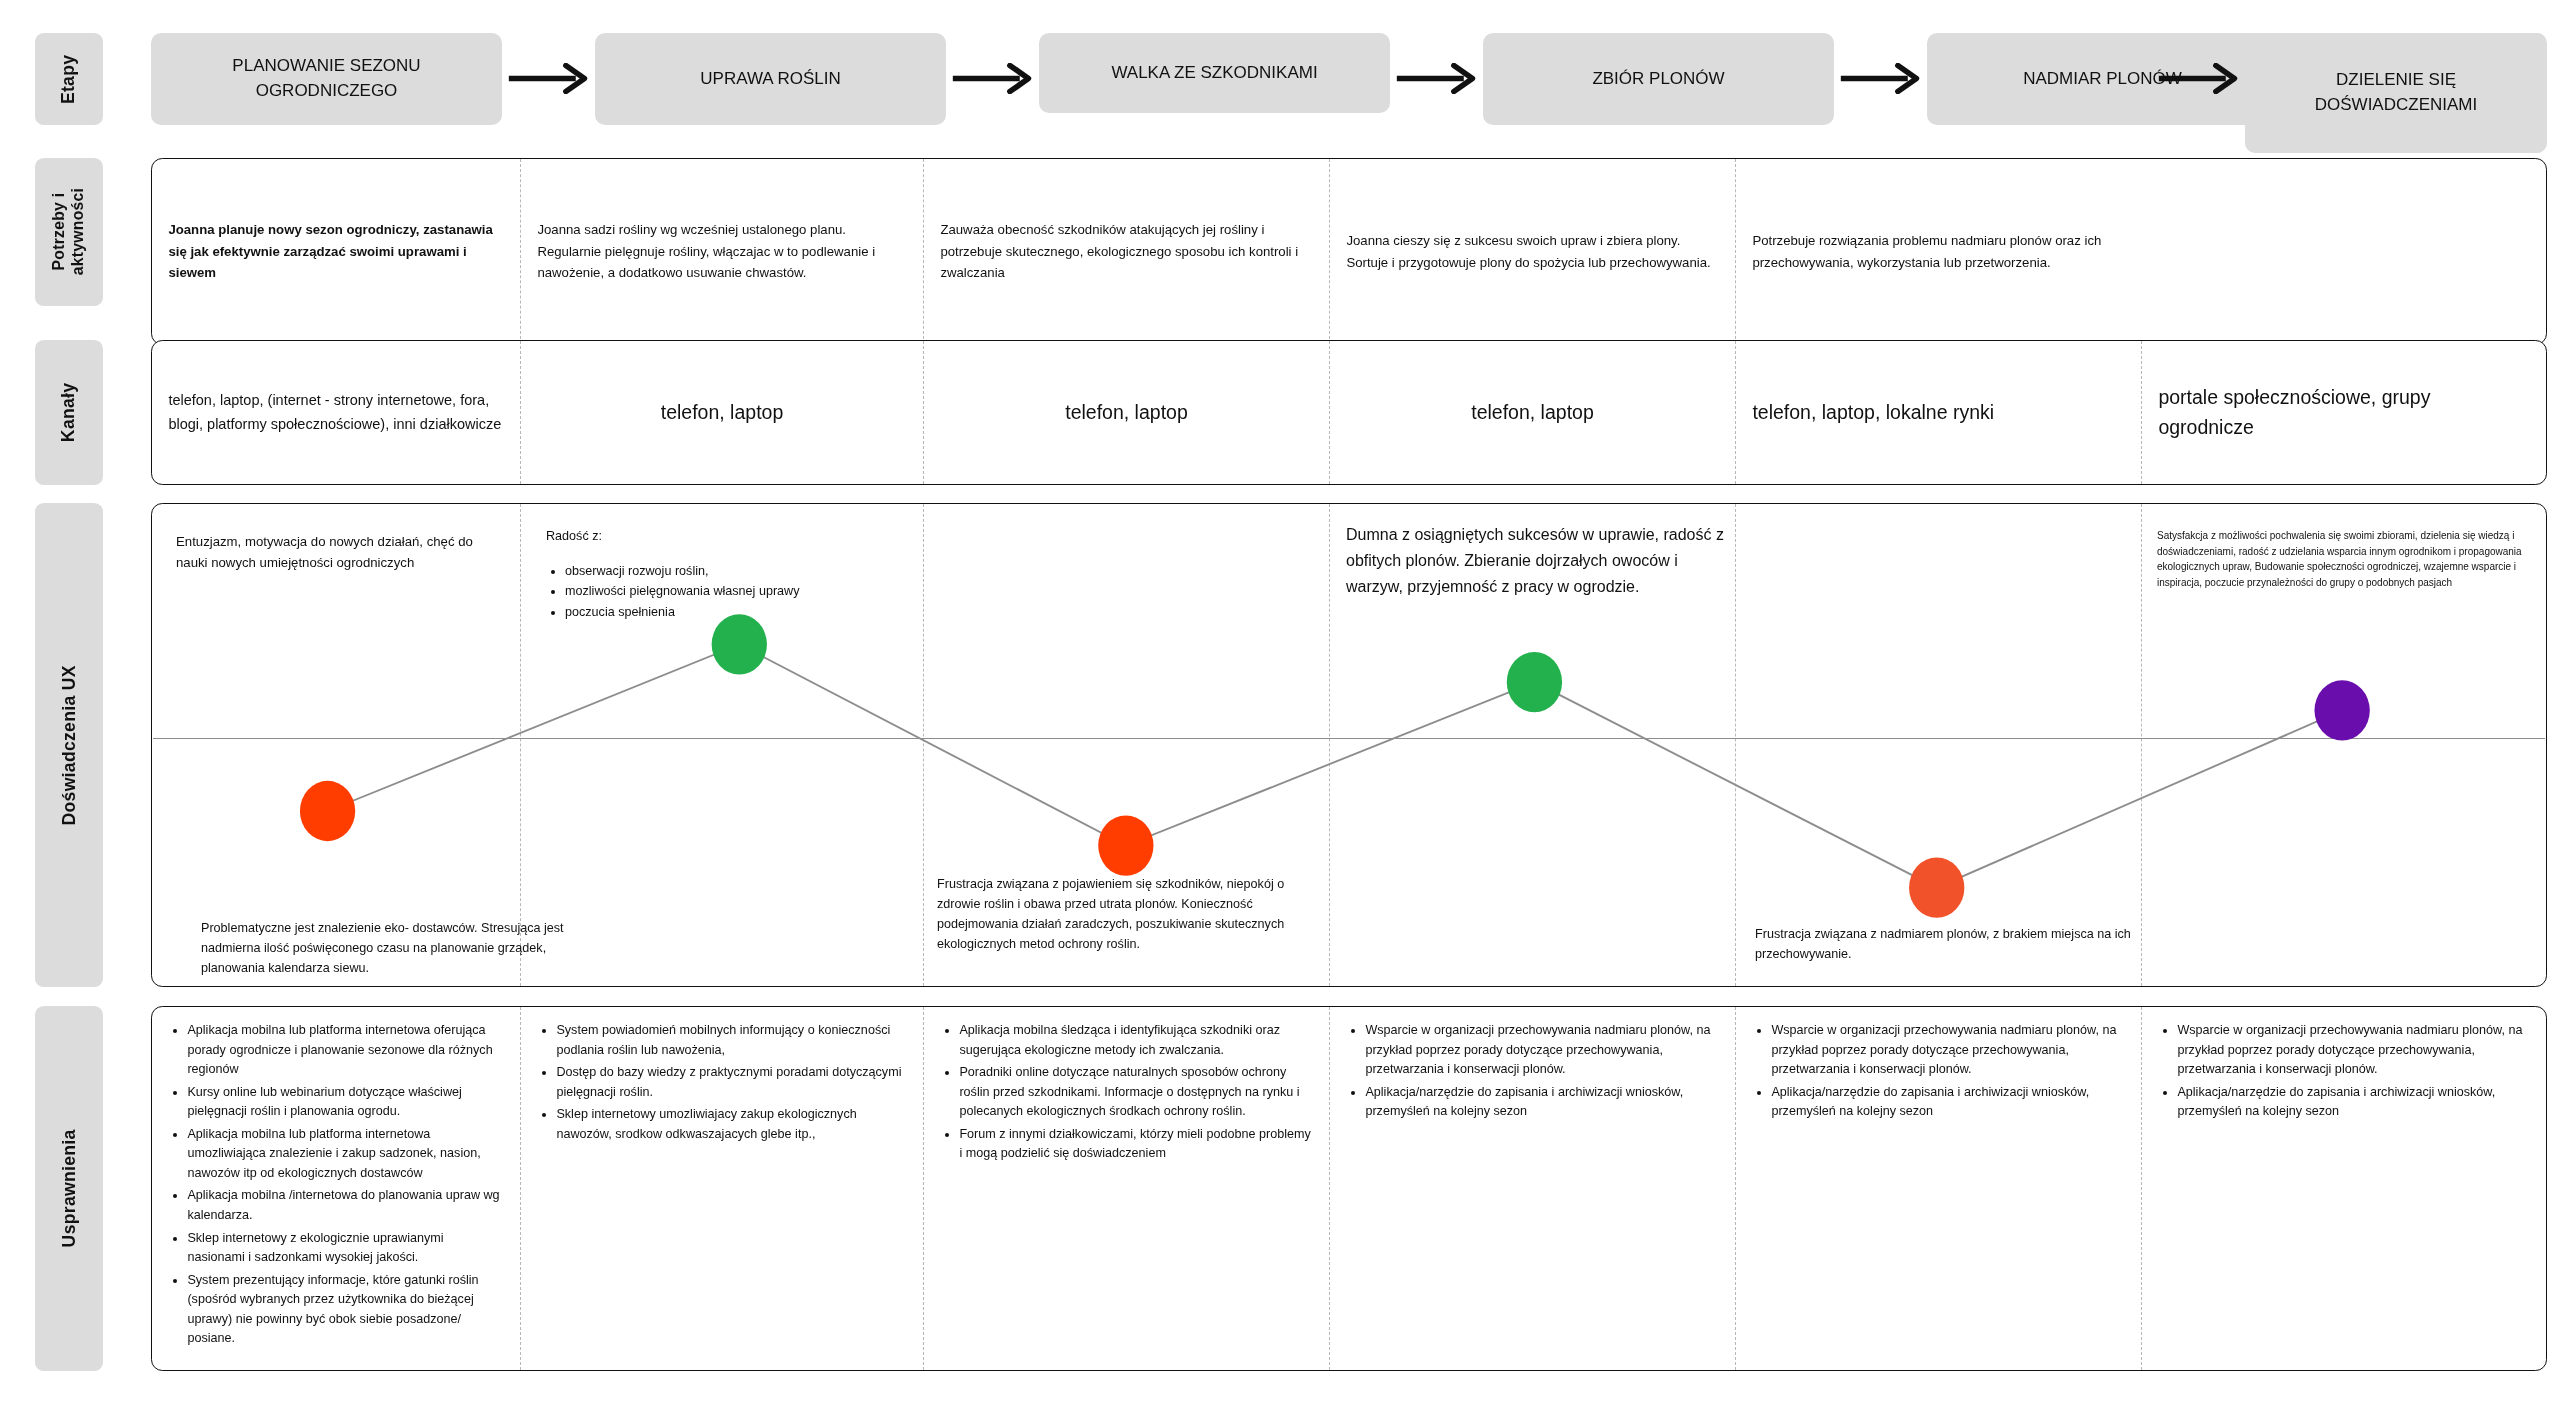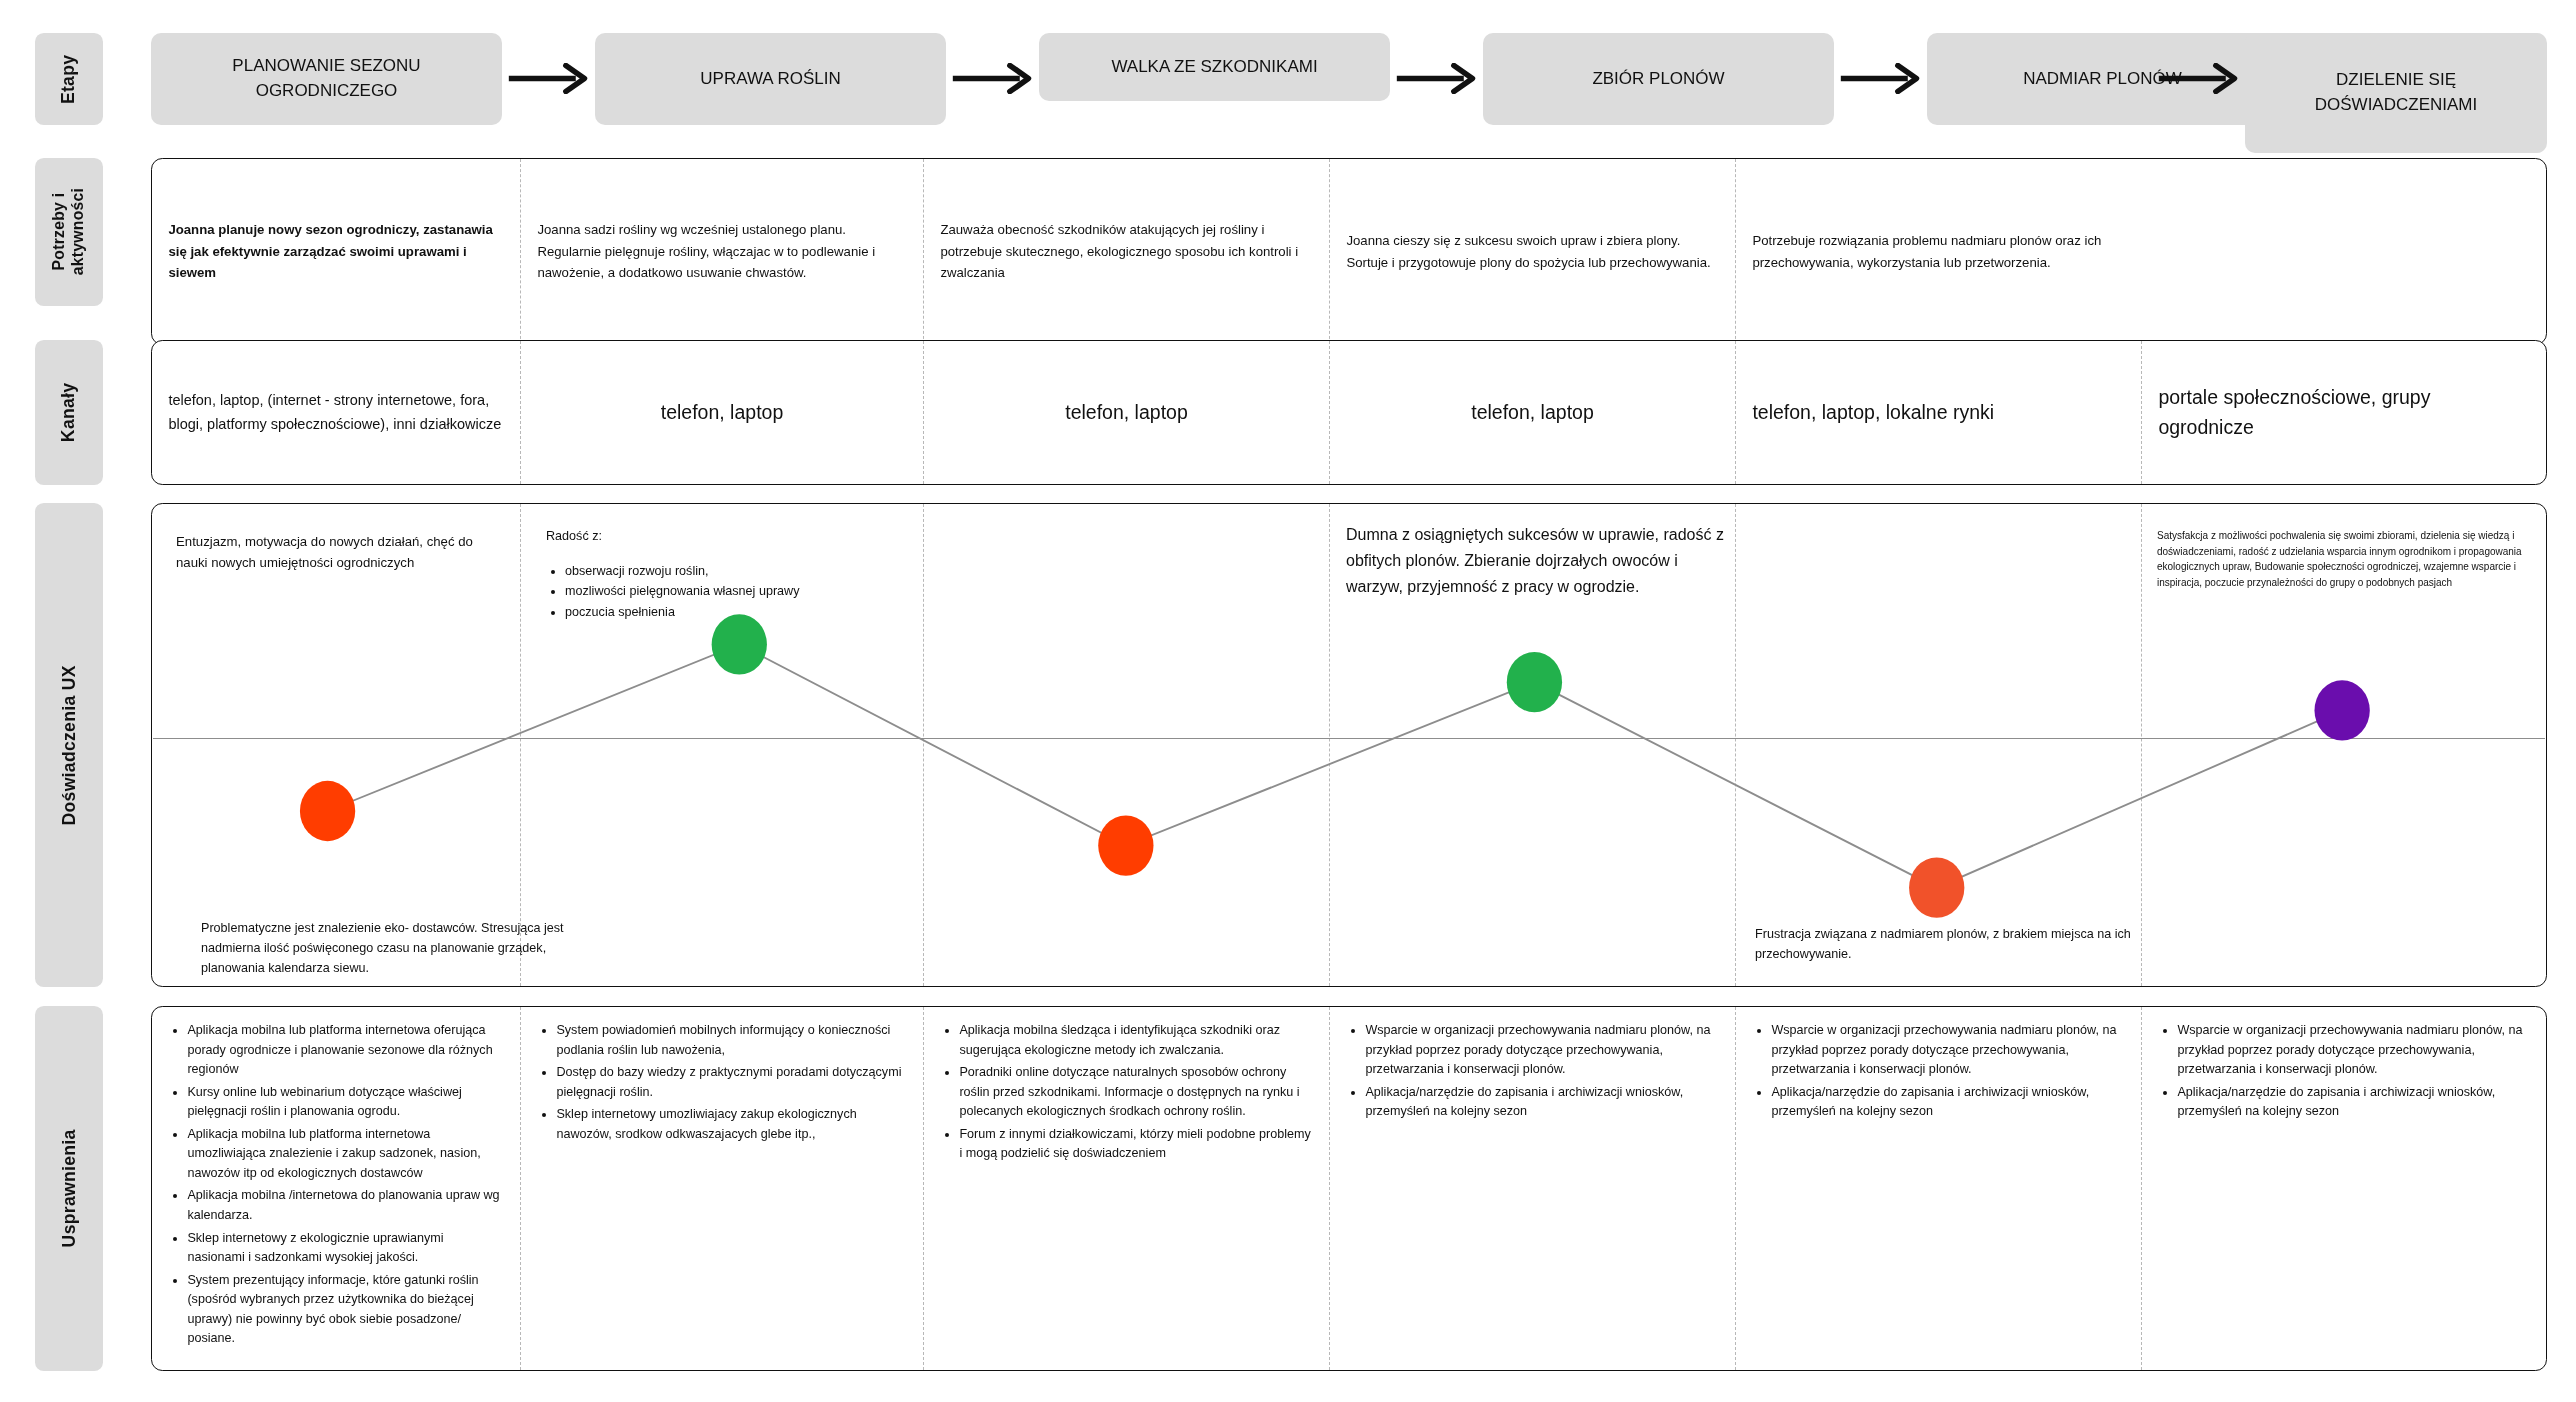--- a/index.html
+++ b/index.html
@@ -133,21 +133,21 @@
   <div class="stagechip" style="left:595px; top:33px; width:351px; height:92px;">
     <span>UPRAWA ROŚLIN</span>
   </div>
   <div class="arrow" style="left:951px; top:63px; width:83px; height:31px;">
     <svg width="83" height="31" viewBox="0 0 132 50">
         <line x1="2" y1="25" x2="110" y2="25" stroke="#111" stroke-width="9"></line>
         <polyline points="94,4 124,25 94,46" fill="none" stroke="#111" stroke-width="9" stroke-linecap="round" stroke-linejoin="round"></polyline>
       </svg>
   </div>
 
-  <div class="stagechip" style="left:1039px; top:33px; width:351px; height:68px;">
+  <div class="stagechip" style="left:1039px; top:33px; width:351px; height:80px;">
     <span>WALKA ZE SZKODNIKAMI</span>
   </div>
   <div class="arrow" style="left:1395px; top:63px; width:83px; height:31px;">
     <svg width="83" height="31" viewBox="0 0 132 50">
         <line x1="2" y1="25" x2="110" y2="25" stroke="#111" stroke-width="9"></line>
         <polyline points="94,4 124,25 94,46" fill="none" stroke="#111" stroke-width="9" stroke-linecap="round" stroke-linejoin="round"></polyline>
       </svg>
   </div>
 
   <div class="stagechip" style="left:1483px; top:33px; width:351px; height:92px;">
@@ -260,20 +260,23 @@
   </div>
 
   <div class="ux-note" style="left:2157px; top:528px; width:365px;">
     <p style="font-size:10px;line-height:1.55;">Satysfakcja z możliwości pochwalenia się swoimi zbiorami, dzielenia się wiedzą i doświadczeniami, radość z udzielania wsparcia innym ogrodnikom i propagowania ekologicznych upraw, Budowanie społeczności ogrodniczej, wzajemne wsparcie i inspiracja, poczucie przynależności do grupy o podobnych pasjach</p>
   </div>
 
   <div class="ux-note" style="left:169px; top:918px; width:365px;margin-left:32px;">
     <p style="font-size:12.6px;line-height:1.6;">Problematyczne jest znalezienie eko- dostawców. Stresująca jest nadmierna ilość poświęconego czasu na planowanie grządek, planowania kalendarza siewu.</p>
   </div>
 
+  <div class="ux-note" style="left:937px; top:874px; width:390px;">
+    <p style="font-size:12.6px;line-height:1.6;">Frustracja związana z pojawieniem się szkodników, niepokój o zdrowie roślin i obawa przed utrata plonów. Konieczność podejmowania działań zaradczych, poszukiwanie skutecznych ekologicznych metod ochrony roślin.</p>
+  </div>
 
   <div class="ux-note" style="left:1755px; top:924px; width:390px;">
     <p style="font-size:12.6px;line-height:1.6;">Frustracja związana z nadmiarem  plonów, z brakiem miejsca na ich przechowywanie.</p>
   </div>
 
   <div id="ux-chart" style="left:151px; top:503px; width:2396px; height:484px;">
     <svg width="2396" height="484" viewBox="0 0 3810 770">
       <polyline points="280,490 935,225 1550,545 2200,285 2840,612 3485,330" fill="none" stroke="#8d8d8d" stroke-width="3"></polyline>
       <ellipse cx="280" cy="490" rx="44" ry="48" fill="#FF3D00"></ellipse>
       <ellipse cx="935" cy="225" rx="44" ry="48" fill="#22B14C"></ellipse>

